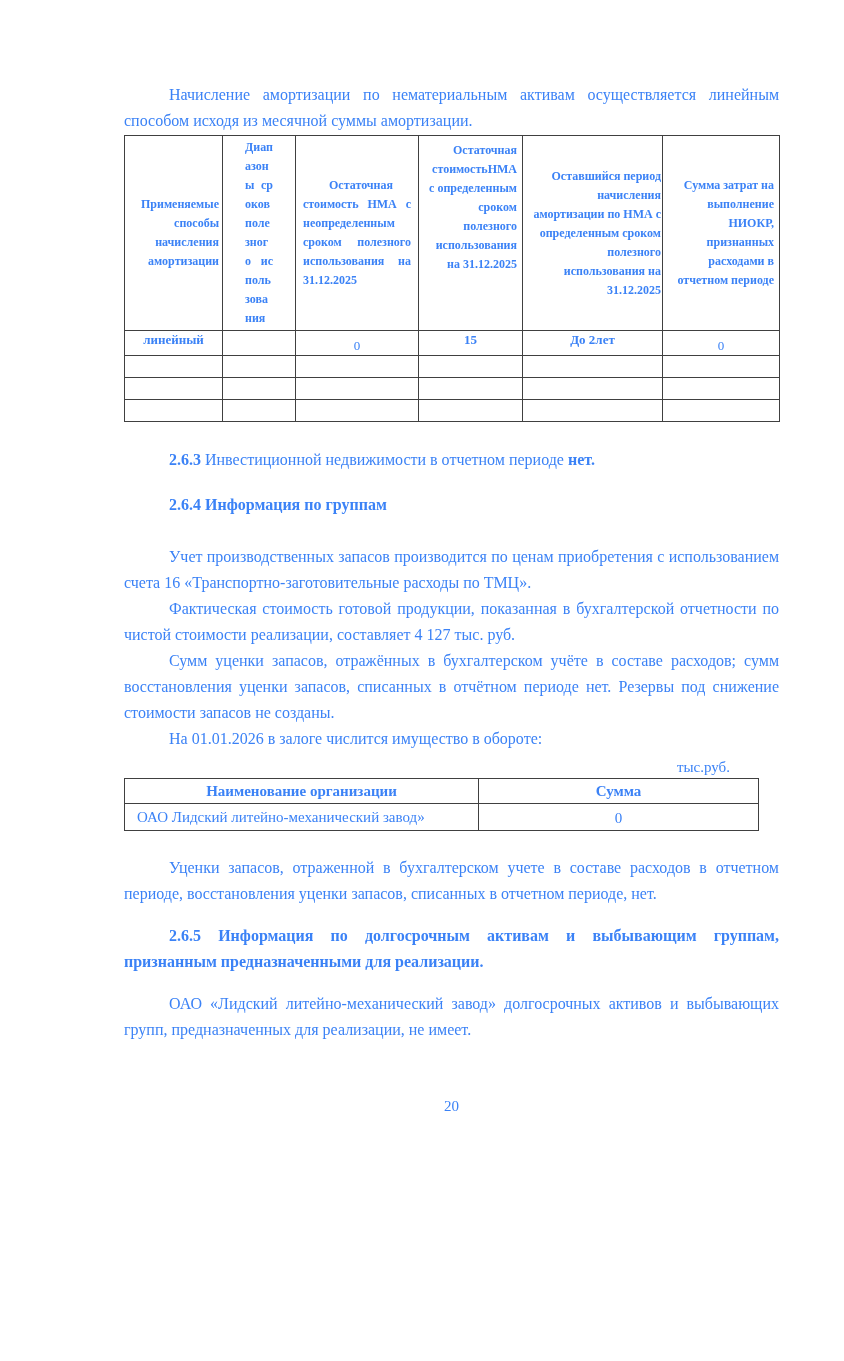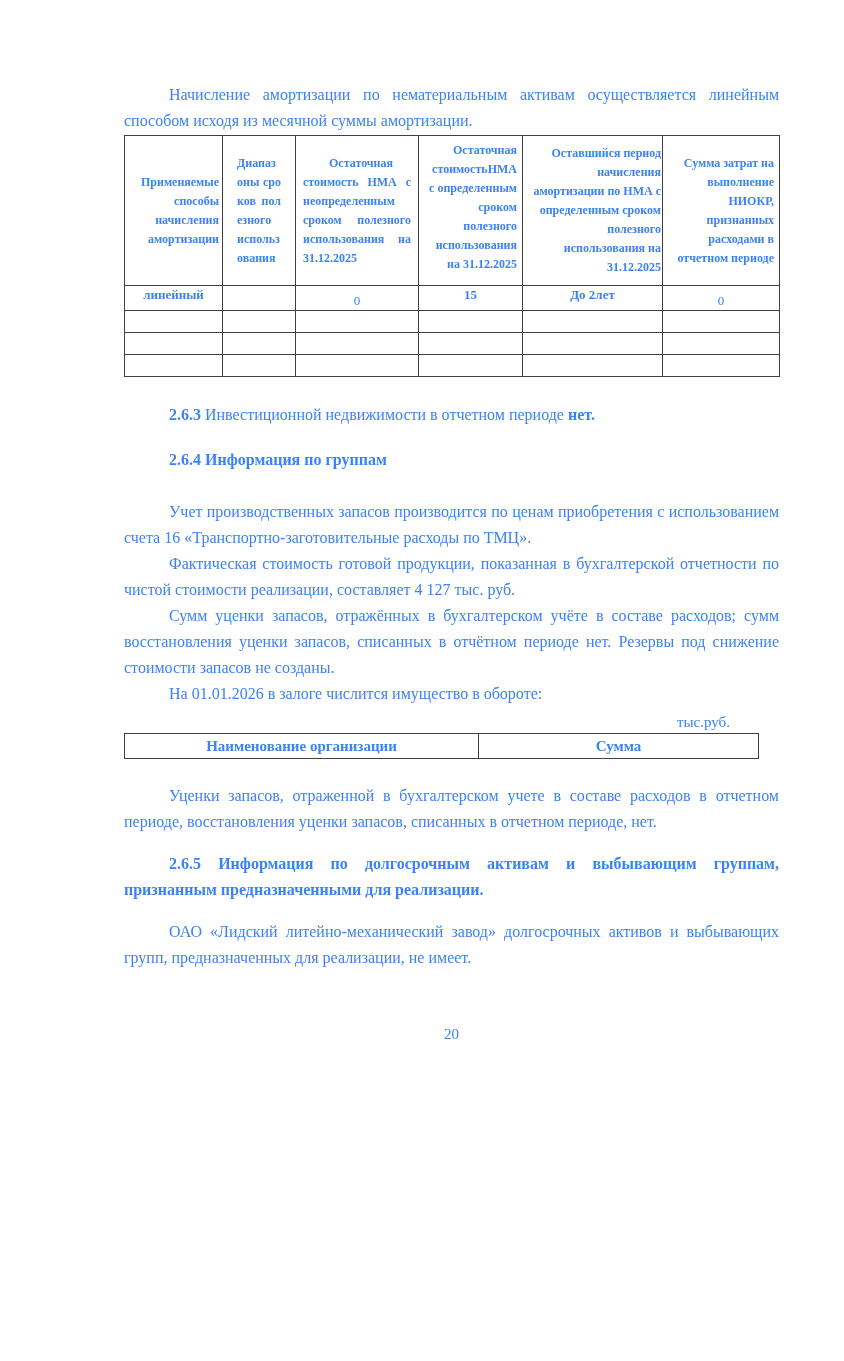--- a/index.html
+++ b/index.html
@@ -26,21 +26,21 @@
   .t1 {
     border-collapse:collapse; table-layout:fixed;
     width:655px; margin-top:1px;
   }
   .t1 th, .t1 td { border:1px solid #404040; overflow:hidden; }
   .t1 th {
     font-size:12px; font-weight:bold; line-height:19px;
     padding:2px 5px; text-align:right; vertical-align:middle;
   }
   .t1 th.h1 { padding:2px 3px; }
-  .t1 th.h2 { text-align:justify; word-break:break-all; padding:2px 14px; }
+  .t1 th.h2 { text-align:justify; word-break:break-all; padding:2px 22px; }
   .t1 th.h3 { text-align:justify; text-indent:26px; padding:2px 7px; }
   .t1 th.h4 { vertical-align:top; padding-top:5px; }
   .t1 th.h5 { padding:2px 1px; }
   .t1 tr.hdr-row { height:150px; }
   .t1 tr.r-data { height:25px; }
   .t1 tr.r-empty { height:22px; }
   .t1 td {
     font-size:13px; line-height:16px; text-align:center;
     vertical-align:top; padding:1px 18px;
   }
@@ -153,20 +153,24 @@
   <table class="t2">
     <colgroup>
       <col style="width:354px">
         <col style="width:280px">
     </colgroup>
     <tbody>
       <tr>
         <th>Наименование организации</th>
         <th>Сумма</th>
       </tr>
+      <tr>
+        <td class="org">ОАО Лидский литейно-механический завод»</td>
+        <td class="sum">0</td>
+      </tr>
     </tbody>
   </table>
 
   <p class="body-para mt-ucenki">Уценки запасов, отраженной в бухгалтерском учете в составе расходов в отчетном периоде, восстановления уценки запасов, списанных в отчетном периоде, нет.</p>
 
   <p class="s265">2.6.5 Информация по долгосрочным активам и выбывающим группам, признанным предназначенными для реализации.</p>
 
   <p class="body-para mt-oao">ОАО «Лидский литейно-механический завод» долгосрочных активов и выбывающих групп, предназначенных для реализации, не имеет.</p>
 
   <div class="pagenum">20</div>

